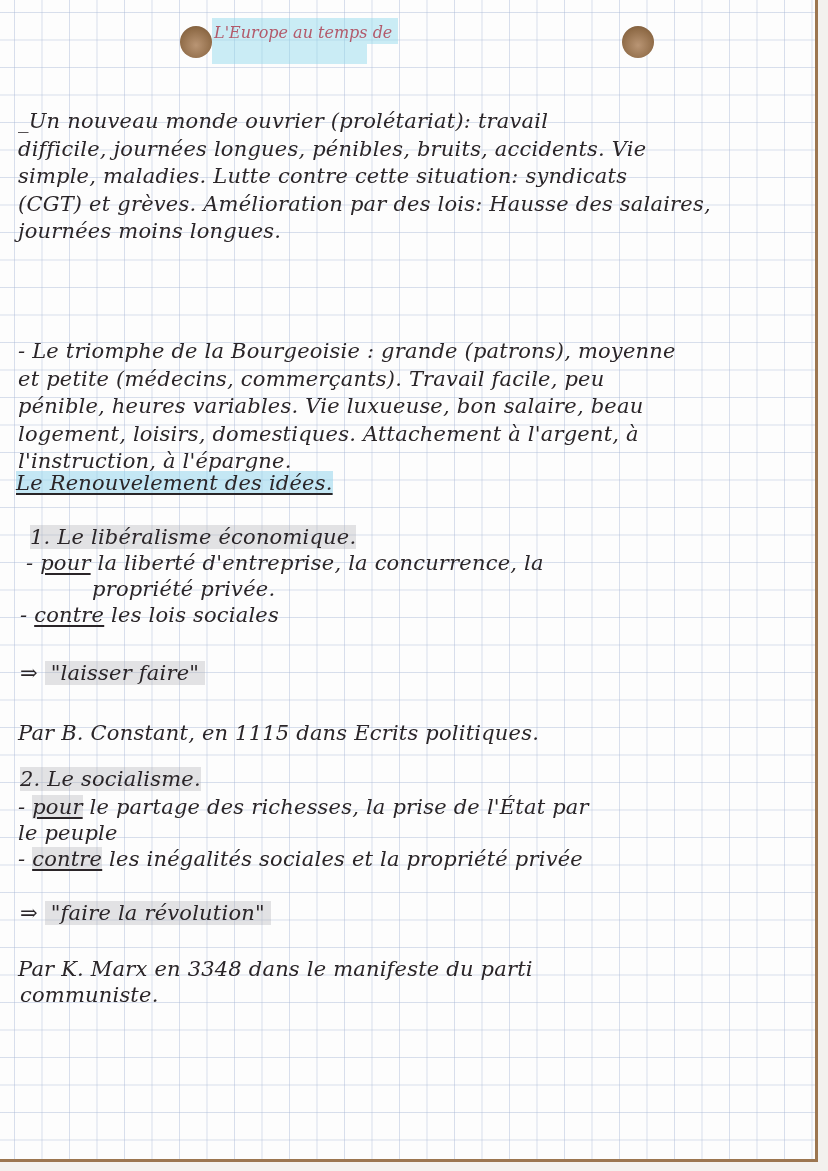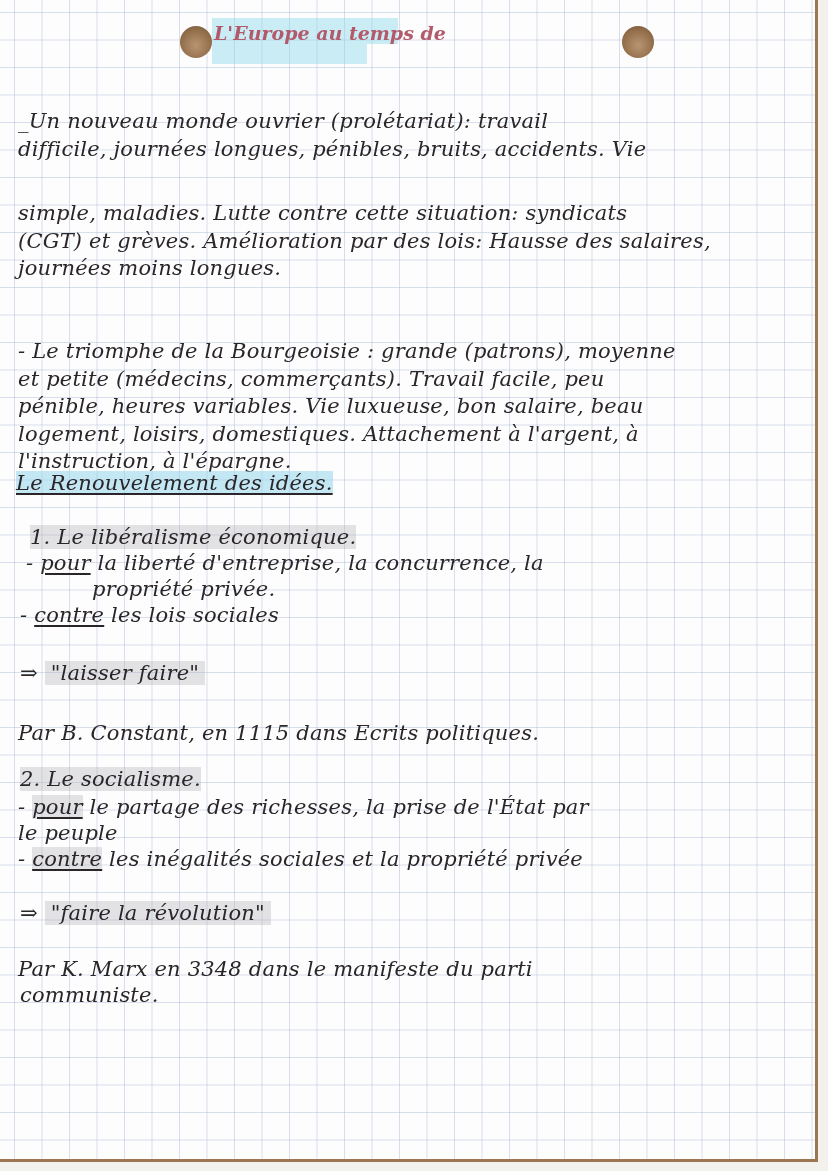--- a/index.html
+++ b/index.html
@@ -38,25 +38,24 @@
       font-family: "DejaVu Serif", serif;
       font-style: italic;
       color: #2a2528;
       white-space: nowrap;
       letter-spacing: 0.2px;
     }
     .title {
       font-family: "DejaVu Serif", serif;
       font-style: italic;
       color: #b25a6b;
-      font-size: 19px;
+      font-size: 16px;
       line-height: 26px;
       position: absolute;
       white-space: nowrap;
-      font-weight: bold;
     }
     .title-hl {
       position: absolute;
       background: rgba(140, 215, 235, 0.45);
     }
     .line {
       font-size: 21px;
       line-height: 27.5px;
     }
     .hl-grey {
@@ -93,21 +92,21 @@
 
   <div class="title-hl" style="left:212px; top:18px; width:186px; height:26px;"></div>
   <div class="title-hl" style="left:212px; top:44px; width:155px; height:20px;"></div>
   <div class="title" style="left:214px; top:20px;">L'Europe au temps de</div>
 
   <div class="block" style="top:108px;">
     <div class="hand line" style="position:static;">
       <span>_Un nouveau monde ouvrier (prolétariat): travail</span>
     </div>
     <div class="hand line" style="position:static;">difficile, journées longues, pénibles, bruits, accidents. Vie</div>
-    <div class="hand line" style="position:static;margin-top:37px;">simple, maladies. Lutte contre cette situation: syndicats</div>
+    <div class="hand line" style="position:static;">simple, maladies. Lutte contre cette situation: syndicats</div>
     <div class="hand line" style="position:static;">(CGT) et grèves. Amélioration par des lois: Hausse des salaires,</div>
     <div class="hand line" style="position:static;">journées moins longues.</div>
   </div>
 
   <div class="block" style="top:302px;">
     <div class="hand line" style="position:static;margin-top:36px;">- Le triomphe de la Bourgeoisie : grande (patrons), moyenne</div>
     <div class="hand line" style="position:static;">et petite (médecins, commerçants). Travail facile, peu</div>
     <div class="hand line" style="position:static;">pénible, heures variables. Vie luxueuse, bon salaire, beau</div>
     <div class="hand line" style="position:static;">logement, loisirs, domestiques. Attachement à l'argent, à</div>
     <div class="hand line" style="position:static;">l'instruction, à l'épargne.</div>

